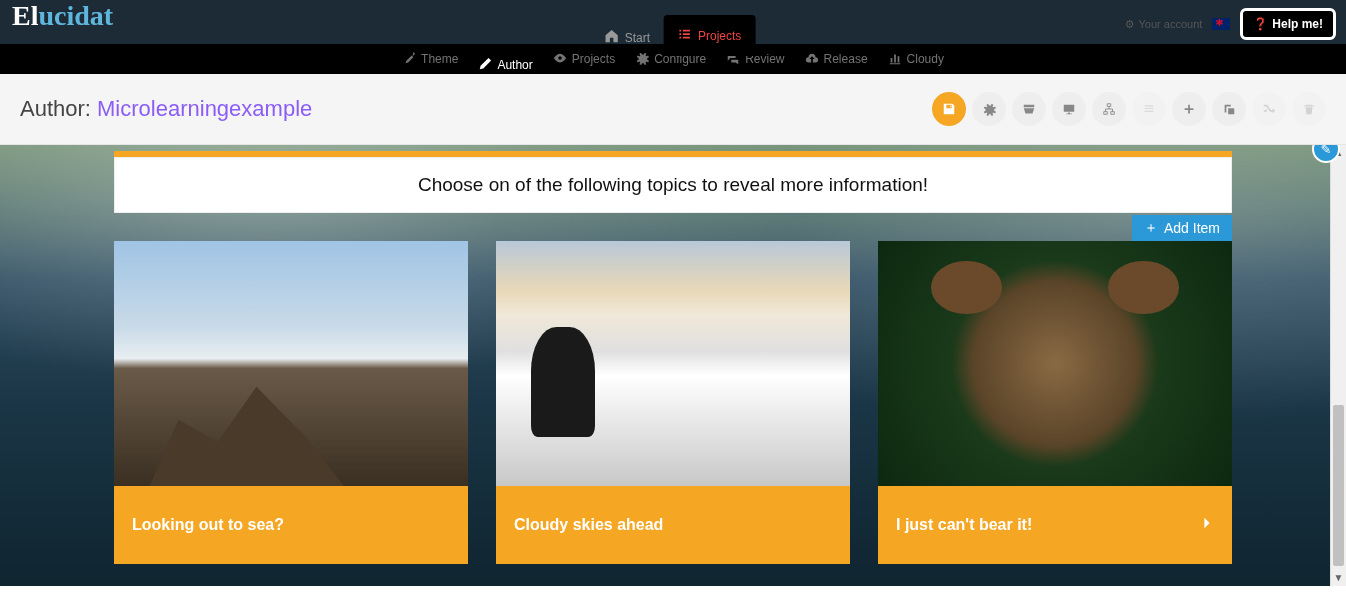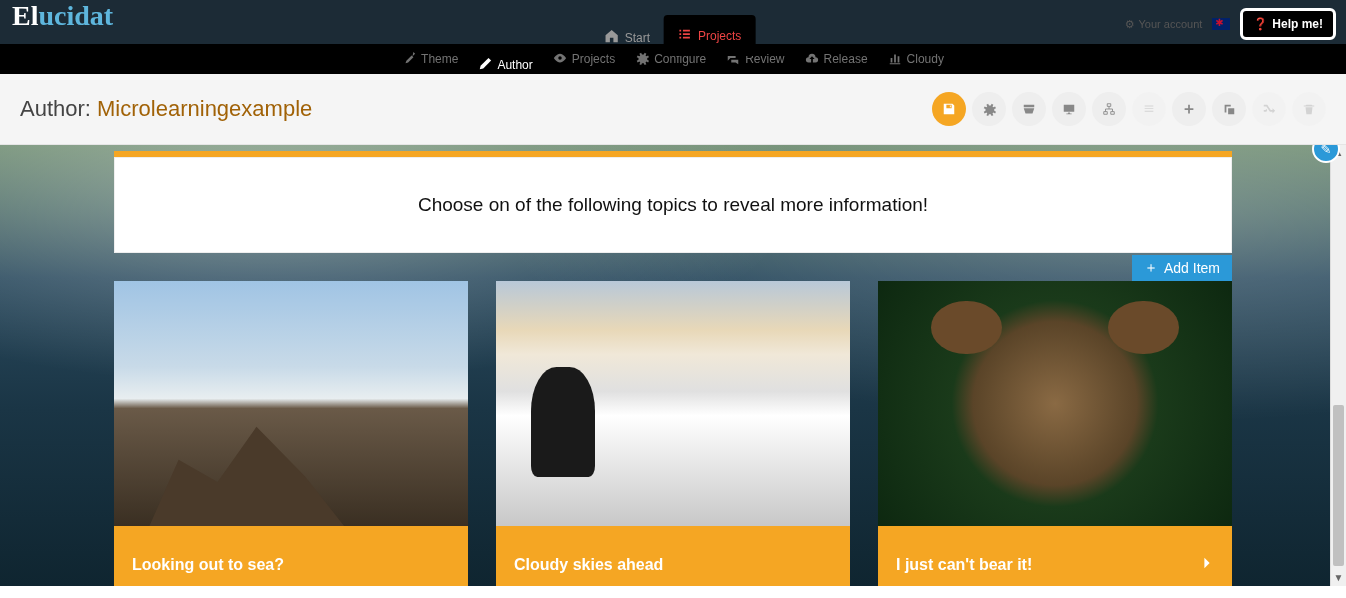--- a/index.html
+++ b/index.html
@@ -20,42 +20,42 @@
 .flag { width: 18px; height: 12px; background: linear-gradient(to bottom, #012169 0%, #012169 100%); position: relative; }
 .flag::before { content: "✱"; color: #c8102e; font-size: 10px; position: absolute; left: 3px; top: -1px; }
 .help-me { background: #000; color: #fff; border: 3px solid #fff; border-radius: 6px; padding: 6px 10px; font-size: 12px; font-weight: bold; cursor: pointer; display: flex; align-items: center; gap: 4px; }
 
 .sub-nav { background: #000; height: 30px; display: flex; align-items: center; justify-content: center; gap: 20px; }
 .sub-nav-item { color: #737373; font-size: 12px; display: flex; align-items: center; gap: 5px; cursor: pointer; }
 .sub-nav-item.active { color: #fff; margin-top: 12px; }
 
 .page-header { background: #f5f5f5; border-bottom: 1px solid #e5e5e5; padding: 18px 20px; display: flex; align-items: center; justify-content: space-between; }
 .page-title { font-size: 22px; color: #444; font-weight: normal; }
-.page-title .project-name { color: #a16207; }
+.page-title .project-name { color: #8b5cf6; }
 
 .icon-toolbar { display: flex; gap: 6px; align-items: center; }
 .tool-btn { width: 34px; height: 34px; border-radius: 50%; background: #eee; display: flex; align-items: center; justify-content: center; cursor: pointer; color: #888; }
 .tool-btn.save { background: #f5a623; color: #fff; }
 .tool-btn.disabled { opacity: 0.3; }
 
 .canvas-area { position: relative; height: 441px; overflow: hidden; }
 .canvas-bg { position: absolute; inset: 0; background: linear-gradient(180deg, #6b8a6e 0%, #2a4a5e 30%, #1a3545 60%, #0f2530 100%); }
 .canvas-bg::before { content: ""; position: absolute; inset: 0; background: radial-gradient(ellipse at 20% 10%, rgba(255,255,255,0.35) 0%, transparent 35%), radial-gradient(ellipse at 85% 15%, rgba(255,255,255,0.25) 0%, transparent 40%); }
 
 .edit-fab { position: absolute; right: 6px; top: -10px; width: 28px; height: 28px; background: #2b99d8; border-radius: 50%; color: #fff; display: flex; align-items: center; justify-content: center; font-size: 13px; z-index: 10; cursor: pointer; border: 2px solid #fff; }
 
 .scrollbar { position: absolute; right: 0; top: 0; bottom: 0; width: 16px; background: #f0f0f0; border-left: 1px solid #ddd; }
 .scroll-thumb { position: absolute; left: 2px; top: 260px; bottom: 20px; right: 2px; background: #c0c0c0; border-radius: 2px; }
 .scroll-arrow { position: absolute; left: 0; right: 0; height: 16px; color: #666; text-align: center; font-size: 10px; line-height: 16px; }
 .scroll-arrow.up { top: 0; }
 .scroll-arrow.down { bottom: 0; }
 
 .content-frame { position: relative; margin: 0 114px 0 114px; padding-top: 6px; }
 .yellow-bar { height: 6px; background: #f5a623; }
-.instruction { background: #fff; border: 1px solid #eee; padding: 36px; text-align: center; font-size: 19px; color: #111; }
+.instruction { background: #fff; border: 1px solid #eee; padding: 16px; text-align: center; font-size: 19px; color: #111; }
 
 .cards-row { display: flex; gap: 28px; margin-top: 28px; position: relative; }
 .add-item { position: absolute; right: 0; top: -26px; background: #2b99d8; color: #fff; padding: 4px 12px; font-size: 14px; display: flex; align-items: center; gap: 6px; cursor: pointer; }
 
 .card { flex: 1; background: #fff; display: flex; flex-direction: column; cursor: pointer; }
 .card-img { height: 245px; background: #888; position: relative; overflow: hidden; }
 .card-caption { background: #f5a623; color: #fff; padding: 30px 18px; font-size: 16px; font-weight: bold; display: flex; align-items: center; justify-content: space-between; min-height: 62px; }
 
 
 .img-sea { background: linear-gradient(180deg, #a0c4e4 0%, #c8dae8 35%, #e8eef0 48%, #6a5a48 52%, #3a2f22 100%); position: relative; }

